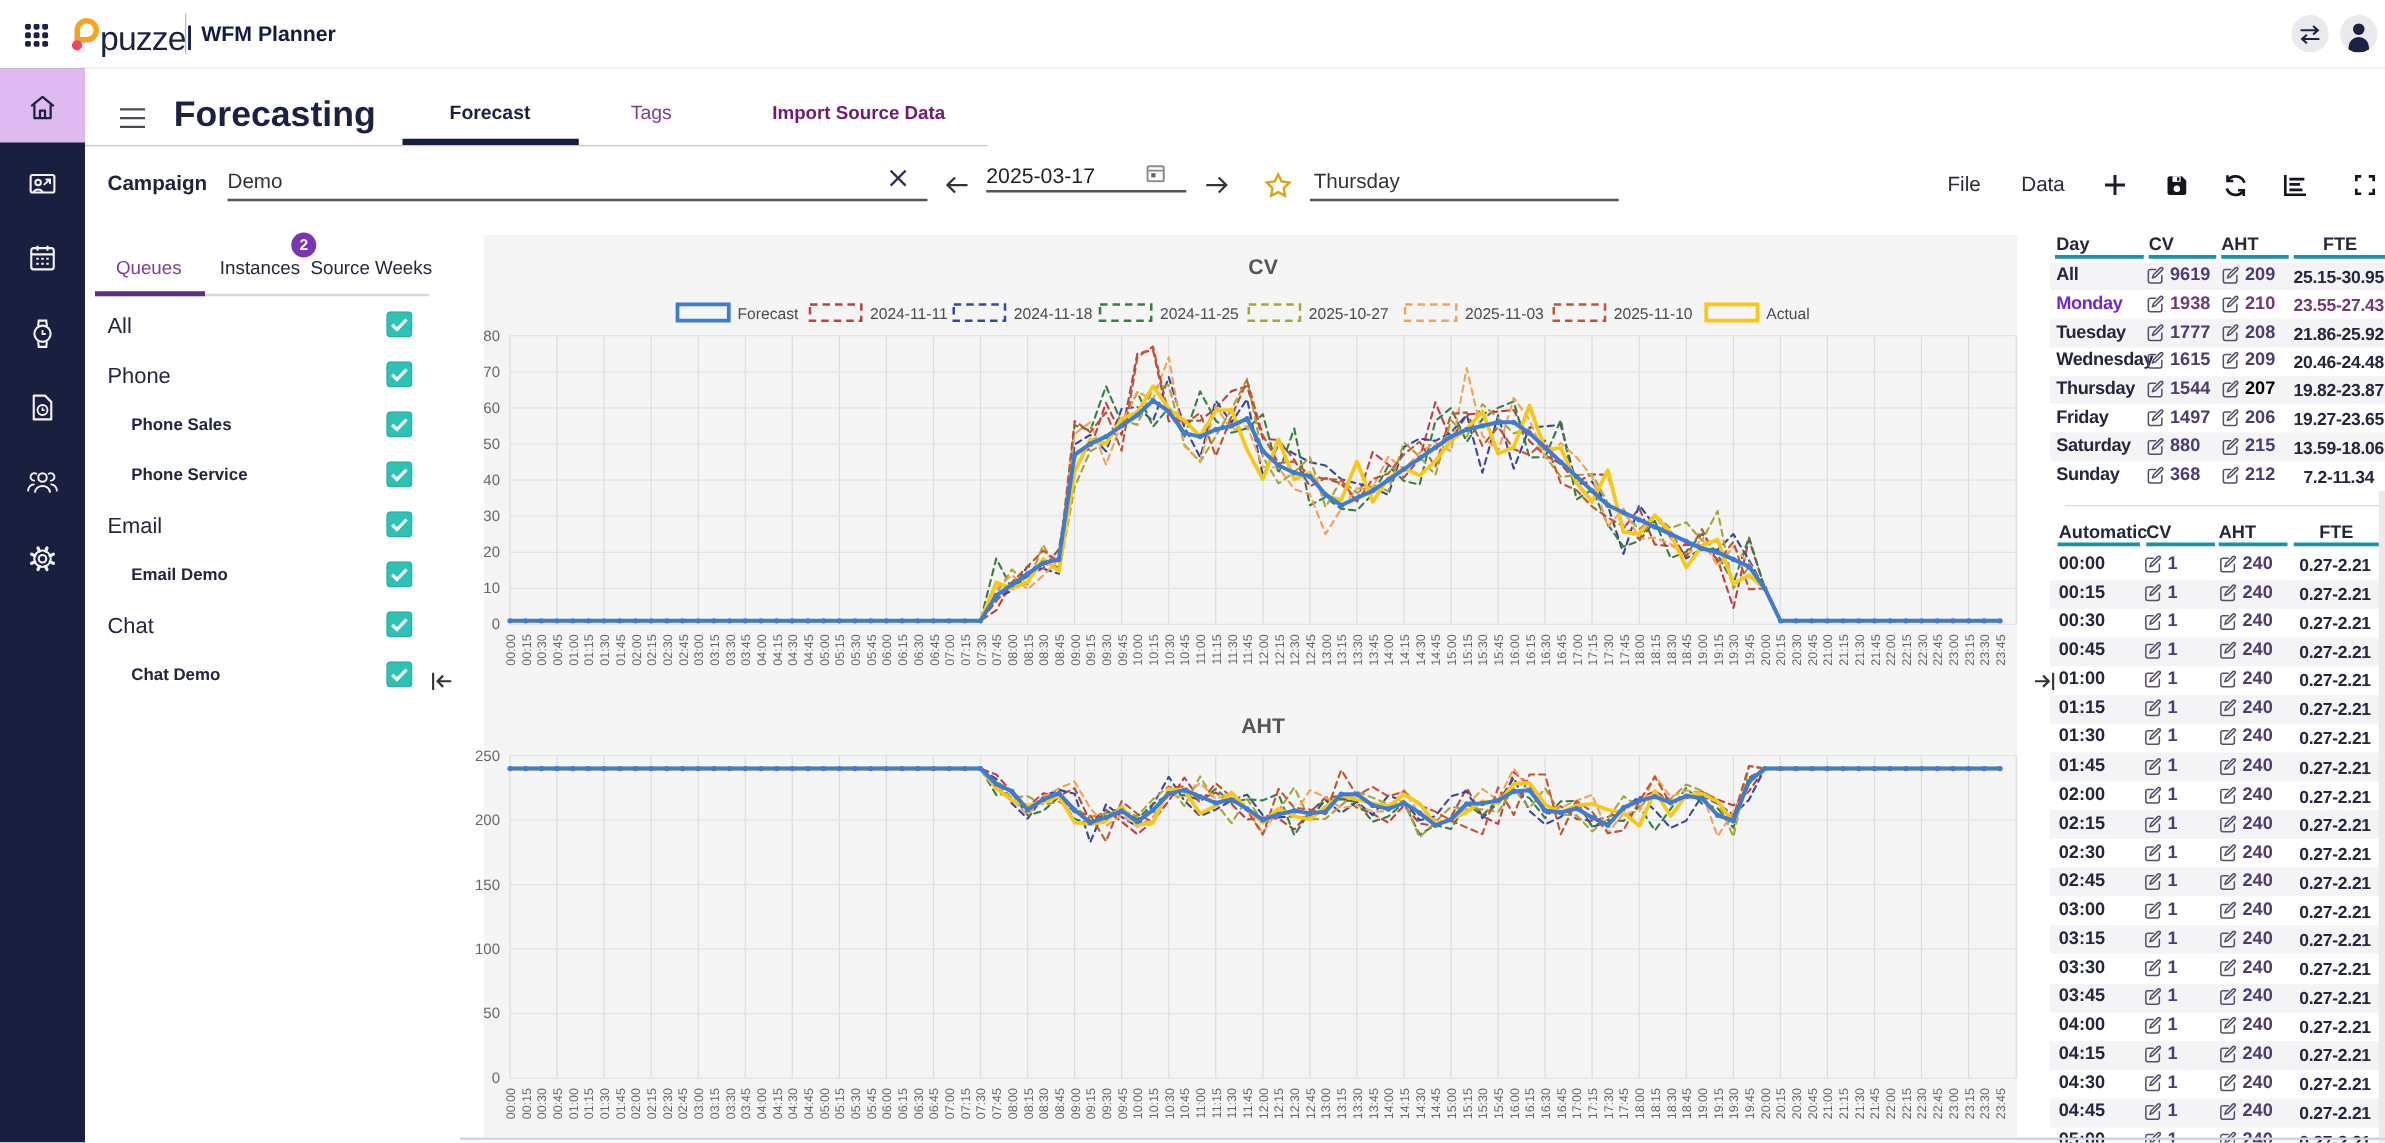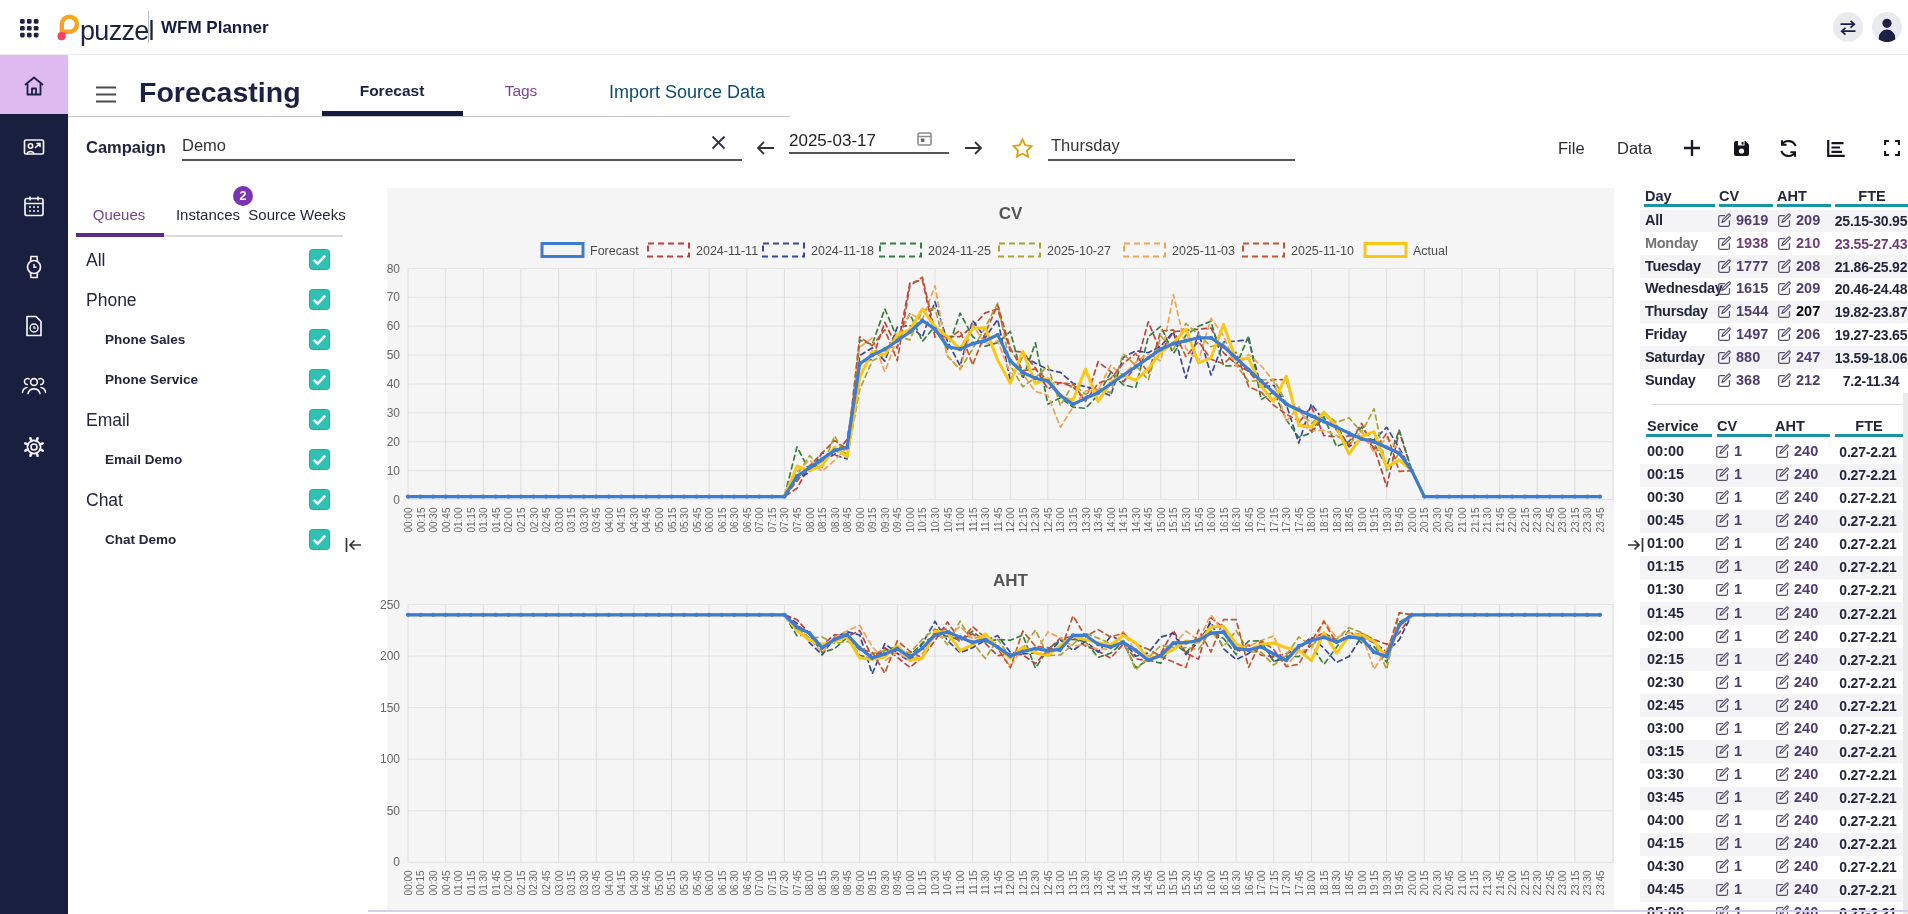--- a/index.html
+++ b/index.html
@@ -79,21 +79,21 @@
 <circle cx="12" cy="12" r="6.6" fill="none" stroke="#f4f2f8" stroke-width="1.7"></circle>
 <path d="M18.1 14.5 L20.7 15.6 M14.5 18.1 L15.6 20.7 M9.5 18.1 L8.4 20.7 M5.9 14.5 L3.3 15.6 M5.9 9.5 L3.3 8.4 M9.5 5.9 L8.4 3.3 M14.5 5.9 L15.6 3.3 M18.1 9.5 L20.7 8.4" stroke="#f4f2f8" stroke-width="2.6" stroke-linecap="round"></path>
     </svg>
 <div class="abs" style="left:68px;top:115.5px;width:722px;height:1.5px;background:#c6c6cd"></div>
 <svg class="abs" style="left:95px;top:85px" width="22" height="20" viewBox="0 0 22 20">
       <path d="M1 2.5 h20 M1 9.5 h20 M1 16.5 h20" stroke="#4a4a52" stroke-width="1.8"></path>
     </svg>
 <div style="position:absolute;left:139px;top:76px;font-size:28.5px;color:#1b2144;font-weight:600;white-space:nowrap;">Forecasting</div>
 <div style="position:absolute;left:392px;top:82px;font-size:15.5px;color:#1b2144;font-weight:600;white-space:nowrap;transform:translateX(-50%);">Forecast</div>
 <div style="position:absolute;left:521px;top:82px;font-size:15.5px;color:#7b3f98;font-weight:500;white-space:nowrap;transform:translateX(-50%);">Tags</div>
-<div style="position:absolute;left:687px;top:82px;font-size:18px;color:#0c4a6e;font-weight:400;white-space:nowrap;transform:translateX(-50%);">Import Source Data</div>
+<div style="position:absolute;left:687px;top:82px;font-size:15px;color:#701a75;font-weight:700;white-space:nowrap;transform:translateX(-50%);">Import Source Data</div>
 <div class="abs" style="left:322px;top:111px;width:141px;height:4.5px;background:#141c3f"></div>
 <div style="position:absolute;left:86px;top:138px;font-size:16.5px;color:#20243f;font-weight:600;white-space:nowrap;">Campaign</div>
 <div style="position:absolute;left:182px;top:136px;font-size:16.5px;color:#333;font-weight:normal;white-space:nowrap;">Demo</div>
 <div class="abs" style="left:182px;top:159px;width:560px;height:1.5px;background:#555"></div>
 <svg class="abs" style="left:711px;top:135px" width="15" height="15" viewBox="0 0 15 15">
       <path d="M1.5 1.5 13.5 13.5 M13.5 1.5 1.5 13.5" stroke="#2c3352" stroke-width="1.8"></path>
     </svg>
 <svg class="abs" style="left:756px;top:139px" width="19" height="18" viewBox="0 0 19 18">
       <path d="M18 9 H2 M8 3 2 9 l 6 6" fill="none" stroke="#333" stroke-width="1.8"></path>
     </svg>
@@ -722,21 +722,21 @@
       <path d="M12.1 1.4 6.2 7.3l-1 2.7 2.7-1 5.9-5.9a1.2 1.2 0 0 0-1.7-1.7z" fill="none" stroke="#574c6e" stroke-width="1.3" stroke-linejoin="round"></path>
       <path d="M13.3 8v4.6a1.6 1.6 0 0 1-1.6 1.6H3.4a1.6 1.6 0 0 1-1.6-1.6V4.3a1.6 1.6 0 0 1 1.6-1.6H8" fill="none" stroke="#574c6e" stroke-width="1.3" stroke-linecap="round"></path>
     </svg>
 <div style="position:absolute;left:1736px;top:211.9px;font-size:14.5px;color:#4e3b72;font-weight:600;white-space:nowrap;">9619</div>
 <svg style="position:absolute;left:1777px;top:212.9px" width="15" height="15" viewBox="0 0 16 16">
       <path d="M12.1 1.4 6.2 7.3l-1 2.7 2.7-1 5.9-5.9a1.2 1.2 0 0 0-1.7-1.7z" fill="none" stroke="#574c6e" stroke-width="1.3" stroke-linejoin="round"></path>
       <path d="M13.3 8v4.6a1.6 1.6 0 0 1-1.6 1.6H3.4a1.6 1.6 0 0 1-1.6-1.6V4.3a1.6 1.6 0 0 1 1.6-1.6H8" fill="none" stroke="#574c6e" stroke-width="1.3" stroke-linecap="round"></path>
     </svg>
 <div style="position:absolute;left:1796px;top:211.9px;font-size:14.5px;color:#4e3b72;font-weight:600;white-space:nowrap;">209</div>
 <div style="position:absolute;left:1871px;top:212.9px;font-size:14px;color:#23263f;font-weight:600;white-space:nowrap;transform:translateX(-50%);letter-spacing:-0.2px">25.15-30.95</div>
-<div style="position:absolute;left:1645px;top:234.70000000000002px;font-size:14.5px;color:#737373;font-weight:bold;white-space:nowrap;letter-spacing:-0.3px">Monday</div>
+<div style="position:absolute;left:1645px;top:234.70000000000002px;font-size:14.5px;color:#6d28d9;font-weight:bold;white-space:nowrap;letter-spacing:-0.3px">Monday</div>
 <svg style="position:absolute;left:1717px;top:235.70000000000002px" width="15" height="15" viewBox="0 0 16 16">
       <path d="M12.1 1.4 6.2 7.3l-1 2.7 2.7-1 5.9-5.9a1.2 1.2 0 0 0-1.7-1.7z" fill="none" stroke="#574c6e" stroke-width="1.3" stroke-linejoin="round"></path>
       <path d="M13.3 8v4.6a1.6 1.6 0 0 1-1.6 1.6H3.4a1.6 1.6 0 0 1-1.6-1.6V4.3a1.6 1.6 0 0 1 1.6-1.6H8" fill="none" stroke="#574c6e" stroke-width="1.3" stroke-linecap="round"></path>
     </svg>
 <div style="position:absolute;left:1736px;top:234.70000000000002px;font-size:14.5px;color:#713a77;font-weight:600;white-space:nowrap;">1938</div>
 <svg style="position:absolute;left:1777px;top:235.70000000000002px" width="15" height="15" viewBox="0 0 16 16">
       <path d="M12.1 1.4 6.2 7.3l-1 2.7 2.7-1 5.9-5.9a1.2 1.2 0 0 0-1.7-1.7z" fill="none" stroke="#574c6e" stroke-width="1.3" stroke-linejoin="round"></path>
       <path d="M13.3 8v4.6a1.6 1.6 0 0 1-1.6 1.6H3.4a1.6 1.6 0 0 1-1.6-1.6V4.3a1.6 1.6 0 0 1 1.6-1.6H8" fill="none" stroke="#574c6e" stroke-width="1.3" stroke-linecap="round"></path>
     </svg>
 <div style="position:absolute;left:1796px;top:234.70000000000002px;font-size:14.5px;color:#713a77;font-weight:600;white-space:nowrap;">210</div>
@@ -795,36 +795,36 @@
 <div style="position:absolute;left:1645px;top:348.7px;font-size:14.5px;color:#23263f;font-weight:bold;white-space:nowrap;letter-spacing:-0.3px">Saturday</div>
 <svg style="position:absolute;left:1717px;top:349.7px" width="15" height="15" viewBox="0 0 16 16">
       <path d="M12.1 1.4 6.2 7.3l-1 2.7 2.7-1 5.9-5.9a1.2 1.2 0 0 0-1.7-1.7z" fill="none" stroke="#574c6e" stroke-width="1.3" stroke-linejoin="round"></path>
       <path d="M13.3 8v4.6a1.6 1.6 0 0 1-1.6 1.6H3.4a1.6 1.6 0 0 1-1.6-1.6V4.3a1.6 1.6 0 0 1 1.6-1.6H8" fill="none" stroke="#574c6e" stroke-width="1.3" stroke-linecap="round"></path>
     </svg>
 <div style="position:absolute;left:1736px;top:348.7px;font-size:14.5px;color:#4e3b72;font-weight:600;white-space:nowrap;">880</div>
 <svg style="position:absolute;left:1777px;top:349.7px" width="15" height="15" viewBox="0 0 16 16">
       <path d="M12.1 1.4 6.2 7.3l-1 2.7 2.7-1 5.9-5.9a1.2 1.2 0 0 0-1.7-1.7z" fill="none" stroke="#574c6e" stroke-width="1.3" stroke-linejoin="round"></path>
       <path d="M13.3 8v4.6a1.6 1.6 0 0 1-1.6 1.6H3.4a1.6 1.6 0 0 1-1.6-1.6V4.3a1.6 1.6 0 0 1 1.6-1.6H8" fill="none" stroke="#574c6e" stroke-width="1.3" stroke-linecap="round"></path>
     </svg>
-<div style="position:absolute;left:1796px;top:348.7px;font-size:14.5px;color:#4e3b72;font-weight:600;white-space:nowrap;">247</div>
+<div style="position:absolute;left:1796px;top:348.7px;font-size:14.5px;color:#4e3b72;font-weight:600;white-space:nowrap;">215</div>
 <div style="position:absolute;left:1871px;top:349.7px;font-size:14px;color:#23263f;font-weight:600;white-space:nowrap;transform:translateX(-50%);letter-spacing:-0.2px">13.59-18.06</div>
 <div style="position:absolute;left:1645px;top:371.5px;font-size:14.5px;color:#23263f;font-weight:bold;white-space:nowrap;letter-spacing:-0.3px">Sunday</div>
 <svg style="position:absolute;left:1717px;top:372.5px" width="15" height="15" viewBox="0 0 16 16">
       <path d="M12.1 1.4 6.2 7.3l-1 2.7 2.7-1 5.9-5.9a1.2 1.2 0 0 0-1.7-1.7z" fill="none" stroke="#574c6e" stroke-width="1.3" stroke-linejoin="round"></path>
       <path d="M13.3 8v4.6a1.6 1.6 0 0 1-1.6 1.6H3.4a1.6 1.6 0 0 1-1.6-1.6V4.3a1.6 1.6 0 0 1 1.6-1.6H8" fill="none" stroke="#574c6e" stroke-width="1.3" stroke-linecap="round"></path>
     </svg>
 <div style="position:absolute;left:1736px;top:371.5px;font-size:14.5px;color:#4e3b72;font-weight:600;white-space:nowrap;">368</div>
 <svg style="position:absolute;left:1777px;top:372.5px" width="15" height="15" viewBox="0 0 16 16">
       <path d="M12.1 1.4 6.2 7.3l-1 2.7 2.7-1 5.9-5.9a1.2 1.2 0 0 0-1.7-1.7z" fill="none" stroke="#574c6e" stroke-width="1.3" stroke-linejoin="round"></path>
       <path d="M13.3 8v4.6a1.6 1.6 0 0 1-1.6 1.6H3.4a1.6 1.6 0 0 1-1.6-1.6V4.3a1.6 1.6 0 0 1 1.6-1.6H8" fill="none" stroke="#574c6e" stroke-width="1.3" stroke-linecap="round"></path>
     </svg>
 <div style="position:absolute;left:1796px;top:371.5px;font-size:14.5px;color:#4e3b72;font-weight:600;white-space:nowrap;">212</div>
 <div style="position:absolute;left:1871px;top:372.5px;font-size:14px;color:#23263f;font-weight:600;white-space:nowrap;transform:translateX(-50%);letter-spacing:-0.2px">7.2-11.34</div>
 <div class="abs" style="left:1652px;top:404px;width:256px;height:1px;background:#d9d9de"></div>
-<div style="position:absolute;left:1647px;top:418px;font-size:14.5px;color:#23263f;font-weight:bold;white-space:nowrap;">Service</div>
+<div style="position:absolute;left:1647px;top:418px;font-size:14.5px;color:#23263f;font-weight:bold;white-space:nowrap;">Automatic</div>
 <div style="position:absolute;left:1717px;top:418px;font-size:14.5px;color:#23263f;font-weight:bold;white-space:nowrap;">CV</div>
 <div style="position:absolute;left:1775px;top:418px;font-size:14.5px;color:#23263f;font-weight:bold;white-space:nowrap;">AHT</div>
 <div style="position:absolute;left:1869px;top:418px;font-size:14.5px;color:#23263f;font-weight:bold;white-space:nowrap;transform:translateX(-50%);">FTE</div>
 <div class="abs" style="left:1646px;top:434px;width:66px;height:3px;background:#1a93a5"></div>
 <div class="abs" style="left:1717px;top:434px;width:55px;height:3px;background:#1a93a5"></div>
 <div class="abs" style="left:1775px;top:434px;width:55px;height:3px;background:#1a93a5"></div>
 <div class="abs" style="left:1835px;top:434px;width:73px;height:3px;background:#1a93a5"></div>
 <div style="position:absolute;left:1647px;top:443.035px;font-size:14.5px;color:#23263f;font-weight:600;white-space:nowrap;">00:00</div>
 <svg style="position:absolute;left:1715px;top:444.035px" width="15" height="15" viewBox="0 0 16 16">
       <path d="M12.1 1.4 6.2 7.3l-1 2.7 2.7-1 5.9-5.9a1.2 1.2 0 0 0-1.7-1.7z" fill="none" stroke="#574c6e" stroke-width="1.3" stroke-linejoin="round"></path>

